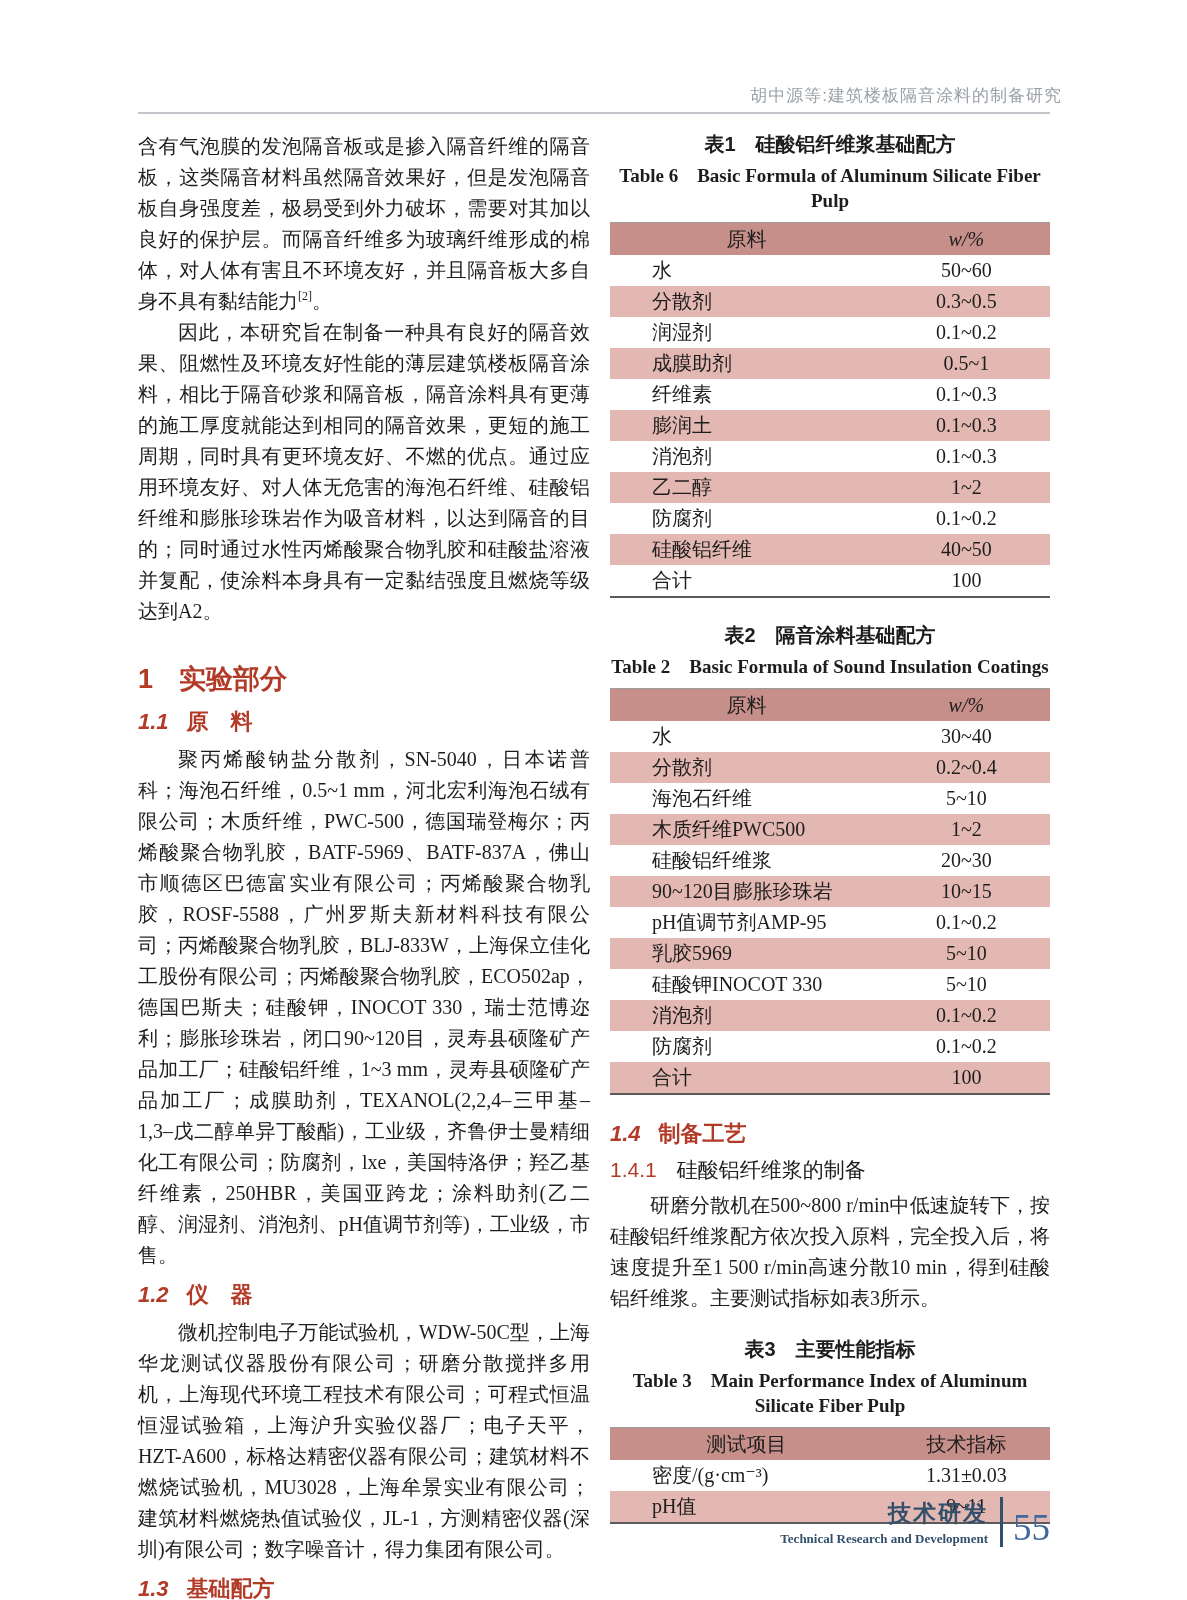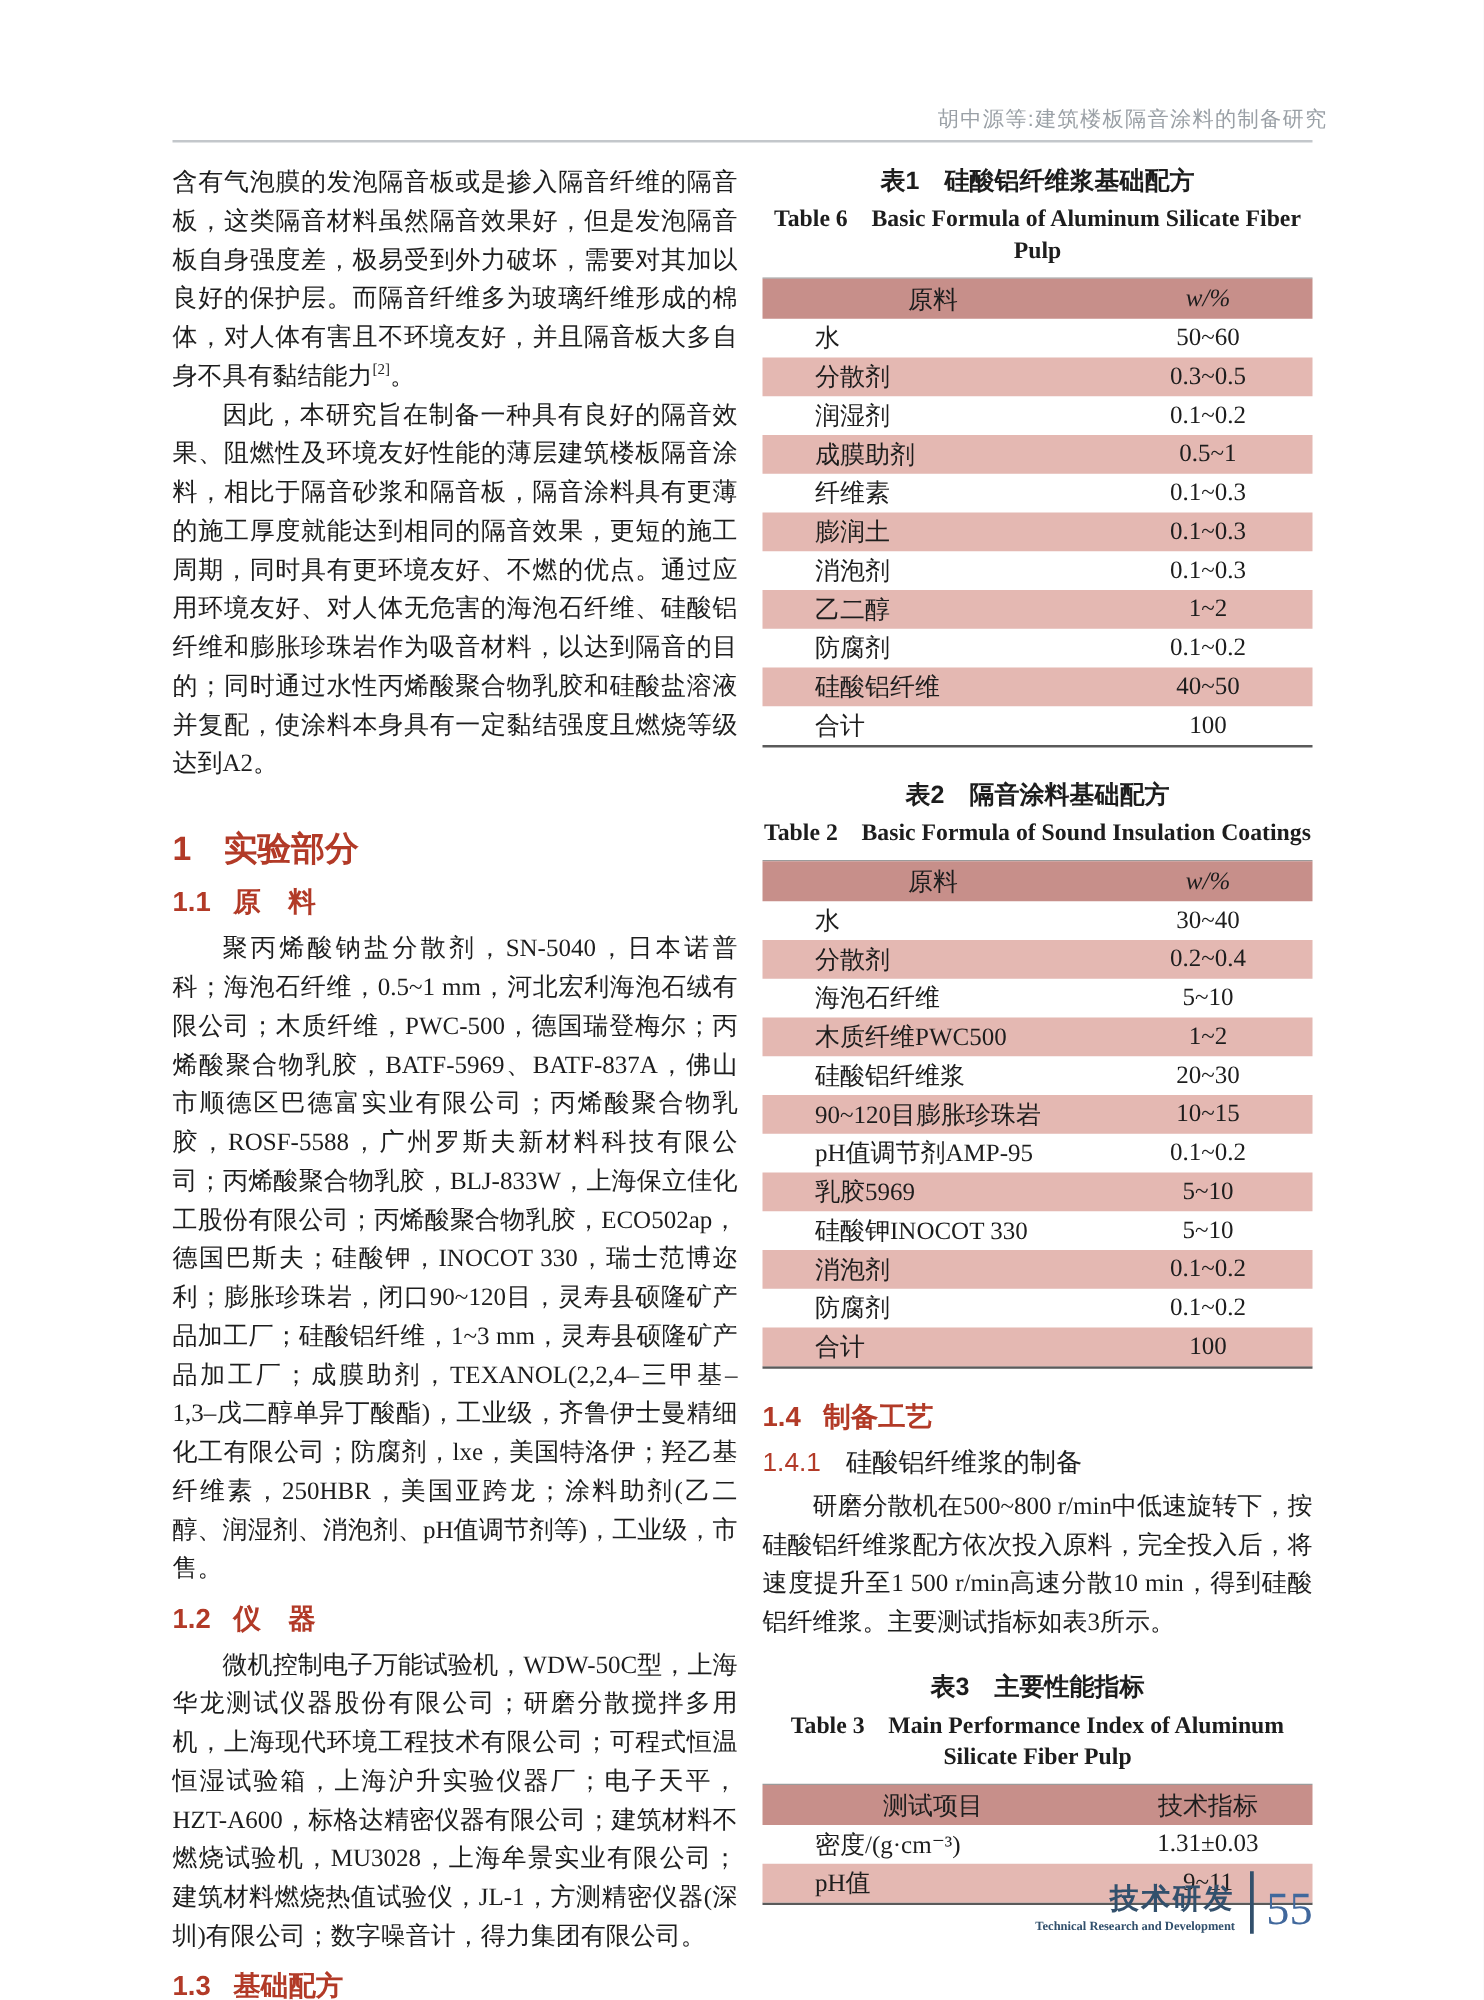--- a/index.html
+++ b/index.html
@@ -20,21 +20,21 @@
   .col-right{position:absolute;left:610px;top:131px;width:440px;}
   p.body{margin:0;font-size:20px;line-height:31px;text-align:justify;}
   p.indent{text-indent:2em;}
   sup.ref{font-size:12px;line-height:0;}
   
   .h1{margin:34px 0 10px;font-family:"Liberation Sans","DejaVu Sans",sans-serif;
       font-size:27px;font-weight:bold;color:var(--accent,#b23a27);}
   .h1 .num{margin-right:26px;}
   .h2{margin:9px 0 7px;font-family:"Liberation Sans","DejaVu Sans",sans-serif;
       font-size:22px;font-weight:bold;color:var(--accent,#b23a27);}
-  .h2 .num{margin-right:18px;}
+  .h2 .num{margin-right:18px;font-style:italic;}
   .h3{margin:4px 0 6px;font-family:"Liberation Sans","DejaVu Sans",sans-serif;font-size:21px;}
   .h3 .num{color:var(--accent,#b23a27);margin-right:20px;}
   .h3 .t{color:var(--text-black,#1d1d1d);}
   
   .tblock{margin-bottom:24px;}
   .cap-zh{text-align:center;font-family:"Liberation Sans","DejaVu Sans",sans-serif;
           font-weight:bold;font-size:20px;margin:0 0 5px;}
   .cap-en{text-align:center;font-family:"Liberation Serif","DejaVu Serif",serif;
           font-weight:bold;font-size:19px;line-height:25px;margin:0 0 9px;}
   .tbl{border-top:1px solid #9b9b9b;border-bottom:2px solid var(--table-rule,#5a5a5a);}
@@ -44,21 +44,21 @@
   .trow.stripe{background:var(--table-stripe-bg,#e4b8b2);}
   .tc1{width:62%;padding-left:42px;box-sizing:border-box;text-align:left;}
   .thead .tc1{padding-left:0;text-align:center;}
   .tc2{width:38%;text-align:center;}
   .ital{font-style:italic;font-family:"Liberation Serif","DejaVu Serif",serif;}
   
   .footer{position:absolute;right:137px;top:1497px;display:flex;align-items:flex-end;}
   .f-text{text-align:right;}
   .f-zh{font-family:Liberation Mono, monospace;font-weight:bold;font-size:23px;
         color:var(--footer-navy,#32506c);letter-spacing:2px;line-height:26px;}
-  .f-en{font-family:"Liberation Serif","DejaVu Serif",serif;font-weight:bold;font-size:10px;
+  .f-en{font-family:"Liberation Serif","DejaVu Serif",serif;font-weight:bold;font-size:13px;
         color:var(--footer-navy,#32506c);margin-top:3px;}
   .f-bar{width:3px;height:50px;background:var(--footer-navy,#32506c);margin:0 10px 0 12px;}
   .f-num{font-family:"Liberation Serif","DejaVu Serif",serif;font-size:37px;line-height:1;
          color:var(--pagenum-blue,#41689c);padding-bottom:1px;}
 </style>
 </head>
 <body>
 
 <div class="page">
 

